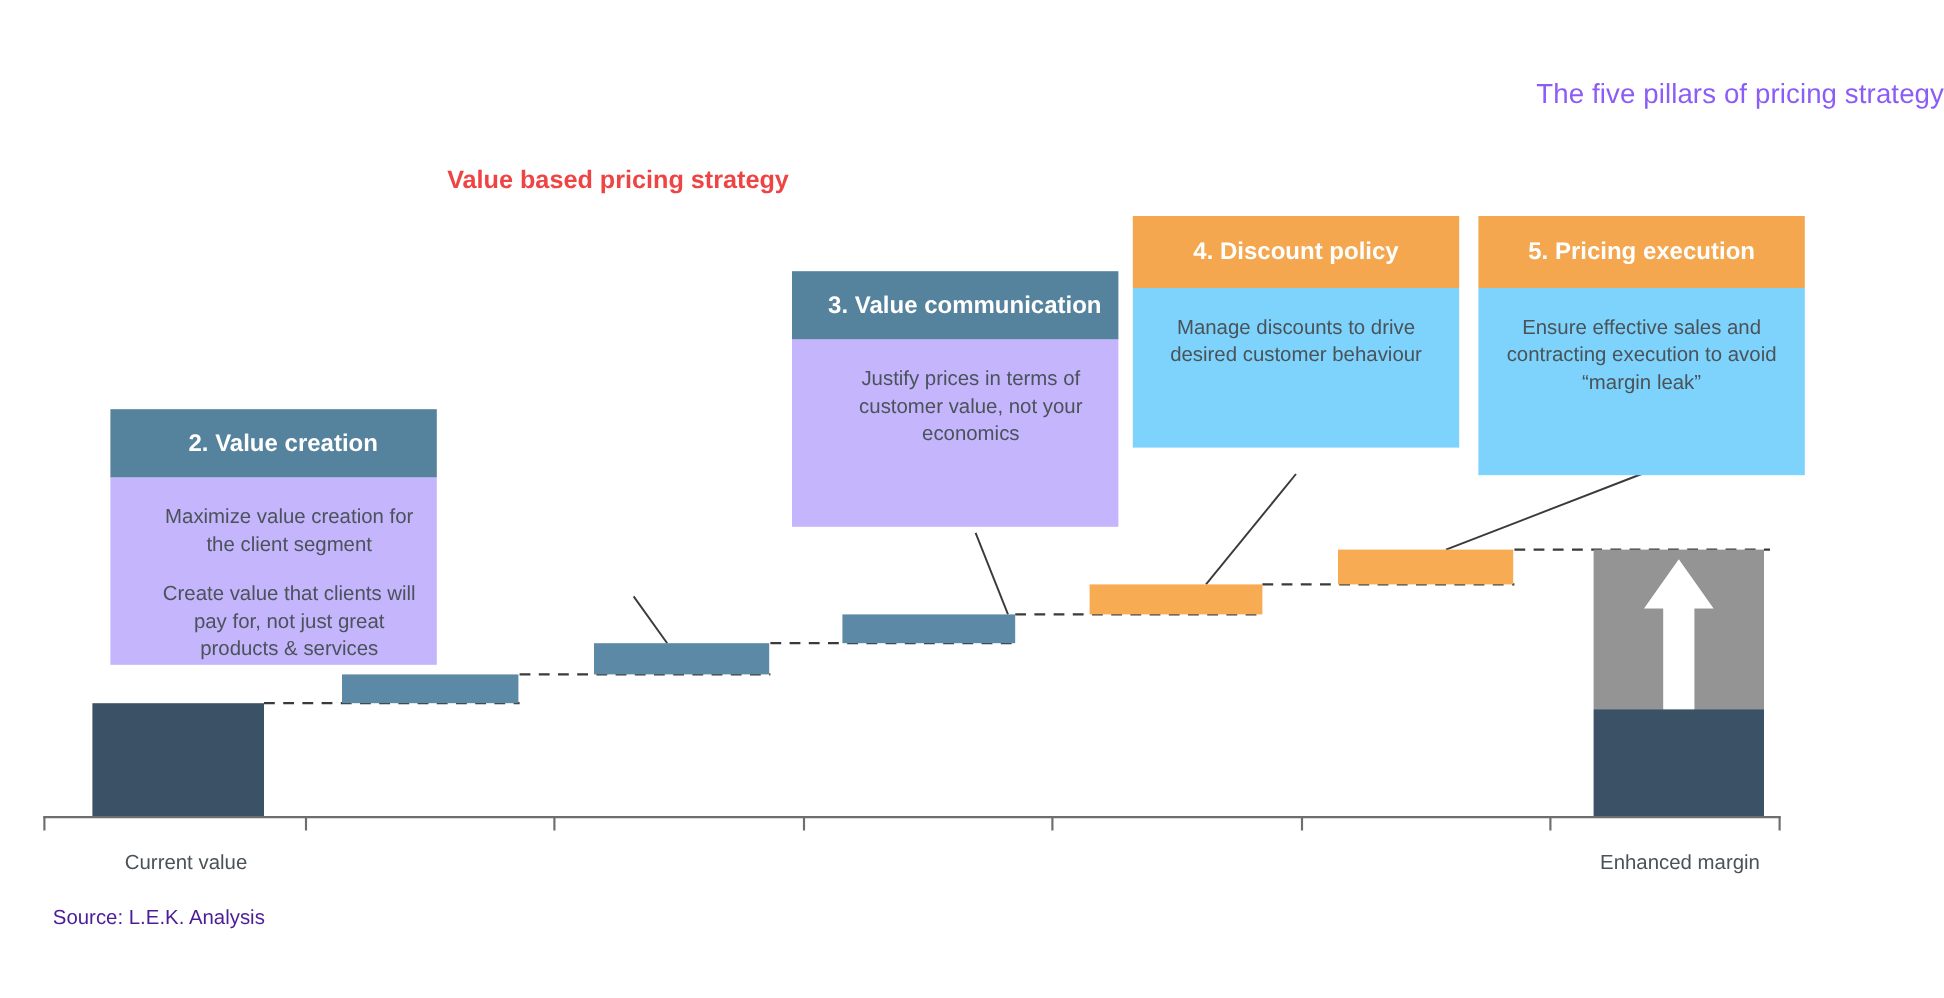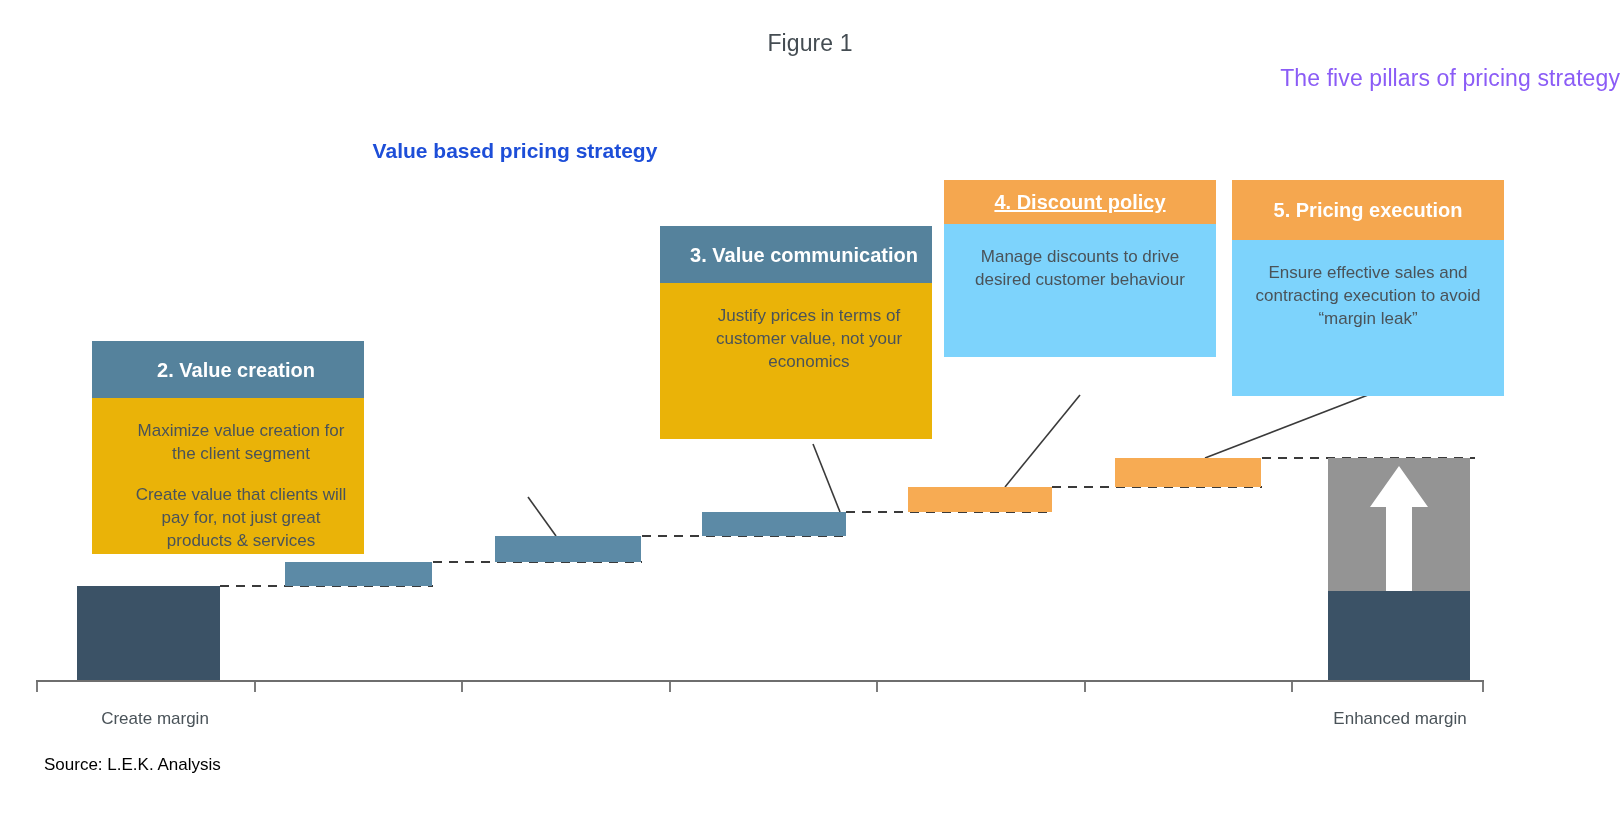--- a/index.html
+++ b/index.html
@@ -18,86 +18,85 @@
     position:absolute;left:0;top:30px;width:1620px;
     text-align:center;font-size:23px;color:#444c52;letter-spacing:.1px;
   }
   .fig-sub{
     position:absolute;left:0;top:65px;width:1620px;
     text-align:right;font-size:23px;color:#8b5cf6;letter-spacing:.1px;
   }
 
   
   .sec-head{
-    position:absolute;font-size:21px;font-weight:bold;color:#1d4ed8;
+    position:absolute;font-size:21px;font-weight:bold;color:#ef4444;
     text-align:center;white-space:nowrap;
   }
   #sec-left{left:370px;top:139px;width:290px;}
   #sec-right{left:1090px;top:139px;width:280px;}
 
   
   .card{position:absolute;}
   .card-head{
     color:#ffffff;font-weight:bold;font-size:20px;
     display:flex;align-items:center;justify-content:center;
     text-align:center;line-height:1.2;
   }
   .card-body{
     font-size:17px;line-height:1.35;text-align:center;color:#4a5359;
     padding:22px 14px 0 14px;box-sizing:border-box;
   }
   .card-body p{margin:0 0 18px 0;}
   .card-body p:last-child{margin-bottom:0;}
 
   .blue .card-head{background:#55829c;padding-left:16px;}
-  .blue .card-body{background:#eab308;padding-left:40px;}
+  .blue .card-body{background:#c4b5fd;padding-left:40px;}
   .orange .card-head{background:#f5a74f;}
   .orange .card-body{background:#7dd3fc;}
 
   
   #card1{left:92px;top:341px;width:272px;}
   #card1 .card-head{height:57px;}
   #card1 .card-body{height:156px;}
 
   #card2{left:376px;top:278px;width:272px;}
   #card2 .card-head{height:57px;}
   #card2 .card-body{height:156px;}
 
   #card3{left:660px;top:226px;width:272px;}
   #card3 .card-head{height:57px;}
   #card3 .card-body{height:156px;}
 
   #card4{left:944px;top:180px;width:272px;}
-  #card4 .card-head{height:44px;text-decoration:underline;}
+  #card4 .card-head{height:60px;}
   #card4 .card-body{height:133px;}
 
   #card5{left:1232px;top:180px;width:272px;}
   #card5 .card-head{height:60px;}
   #card5 .card-body{height:156px;}
 
   
   svg.chart{position:absolute;left:0;top:0;width:1620px;height:832px;}
 
   
   .axis-label{
     position:absolute;font-size:17px;color:#4a5359;text-align:center;white-space:nowrap;
   }
   #lab-current{left:45px;top:709px;width:220px;}
   #lab-enhanced{left:1290px;top:709px;width:220px;}
 
   .source{
-    position:absolute;left:44px;top:755px;font-size:17px;color:#000000;
+    position:absolute;left:44px;top:755px;font-size:17px;color:#4c1d95;
   }
 </style>
 </head>
 <body>
 
 <div class="stage">
 
-  <div class="fig-title">Figure 1</div>
   <div class="fig-sub">The five pillars of pricing strategy</div>
 
   <div class="sec-head" id="sec-left">Value based pricing strategy</div>
 
   <svg class="chart" viewBox="0 0 1620 832">
 
     <g stroke="#3a3a3a" stroke-width="1.6" fill="none">
       <line x1="528" y1="497" x2="556" y2="536"></line>
       <line x1="813" y1="444" x2="840" y2="512"></line>
       <line x1="1080" y1="395" x2="1005" y2="487"></line>
@@ -162,17 +161,17 @@
     </div>
   </div>
 
   <div class="card orange" id="card5">
     <div class="card-head">5. Pricing execution</div>
     <div class="card-body">
       <p>Ensure effective sales and contracting execution to avoid “margin leak”</p>
     </div>
   </div>
 
-  <div class="axis-label" id="lab-current">Create margin</div>
+  <div class="axis-label" id="lab-current">Current value</div>
   <div class="axis-label" id="lab-enhanced">Enhanced margin</div>
   <div class="source">Source: L.E.K. Analysis</div>
 
 </div>
 
 </body></html>

